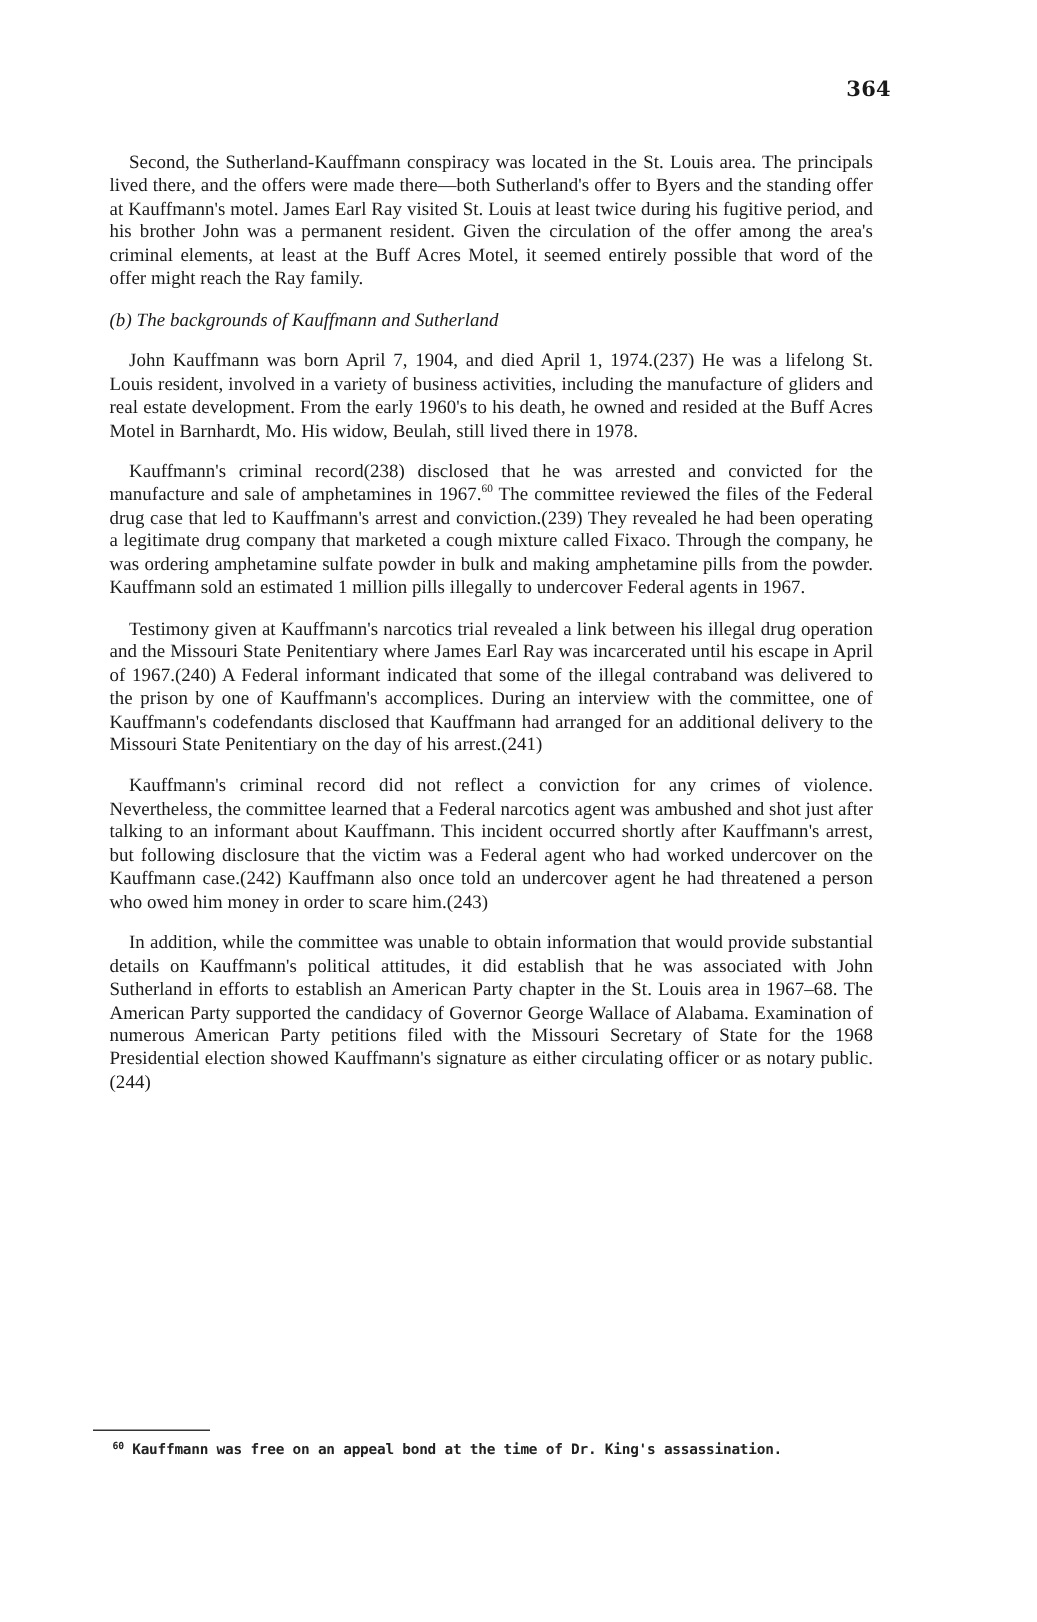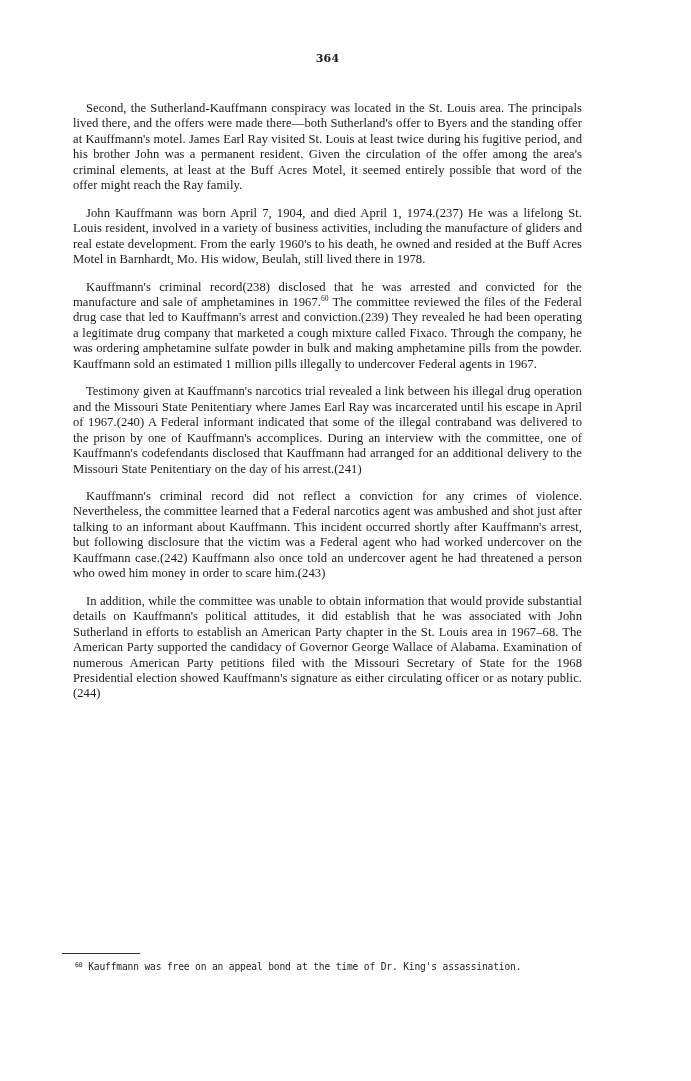--- a/index.html
+++ b/index.html
@@ -19,22 +19,22 @@
       position: absolute;
       left: 61px;
       top: 0;
       width: 533px;
     }
     .page-number {
       position: absolute;
       top: 52px;
       left: 0;
       width: 533px;
-      text-align: center;
-      font-size: 11px;
+      text-align: right;
+      font-size: 14px;
       font-weight: bold;
       letter-spacing: 0.2px;
     }
     .body-text {
       position: absolute;
       top: 89px;
       left: 0;
       width: 533px;
       font-size: 12.6px;
       line-height: 15.45px;
@@ -72,21 +72,21 @@
       height: 0;
       border-top: 1px solid #333;
     }
     .footnote {
       position: absolute;
       top: 961px;
       left: 14px;
       width: 520px;
       font-family: "DejaVu Sans Mono", "Liberation Mono", monospace;
       font-size: 9.6px;
-      font-weight: normal;
+      font-weight: bold;
       line-height: 12px;
       letter-spacing: -0.15px;
       color: #222;
       white-space: nowrap;
     }
     .footnote sup {
       font-size: 6.5px;
       vertical-align: 3px;
       line-height: 0;
     }
@@ -95,20 +95,21 @@
 <body>
 
 <div class="page">
 
   <div class="page-number">364</div>
 
   <div class="body-text">
 
     <p><span>Second, the Sutherland-Kauffmann conspiracy was located in the St. Louis area. The principals lived there, and the offers were made there—both Sutherland's offer to Byers and the standing offer at Kauffmann's motel. James Earl Ray visited St. Louis at least twice during his fugitive period, and his brother John was a permanent resident. Given the circulation of the offer among the area's criminal elements, at least at the Buff Acres Motel, it seemed entirely possible that word of the offer might reach the Ray family.</span></p>
 
+    <p class="heading"><span class="label-letter">(b)</span> <span>The backgrounds of Kauffmann and Sutherland</span></p>
 
     <p><span>John Kauffmann was born April 7, 1904, and died April 1, 1974.</span><span class="cite">(237)</span><span> He was a lifelong St. Louis resident, involved in a variety of business activities, including the manufacture of gliders and real estate development. From the early 1960's to his death, he owned and resided at the Buff Acres Motel in Barnhardt, Mo. His widow, Beulah, still lived there in 1978.</span></p>
 
     <p><span>Kauffmann's criminal record</span><span class="cite">(238)</span><span> disclosed that he was arrested and convicted for the manufacture and sale of amphetamines in 1967.</span><sup class="fnref">60</sup><span> The committee reviewed the files of the Federal drug case that led to Kauff­mann's arrest and conviction.</span><span class="cite">(239)</span><span> They revealed he had been operat­ing a legitimate drug company that marketed a cough mixture called Fixaco. Through the company, he was ordering amphetamine sulfate powder in bulk and making amphetamine pills from the powder. Kauffmann sold an estimated 1 million pills illegally to undercover Federal agents in 1967.</span></p>
 
     <p><span>Testimony given at Kauffmann's narcotics trial revealed a link be­tween his illegal drug operation and the Missouri State Penitentiary where James Earl Ray was incarcerated until his escape in April of 1967.</span><span class="cite">(240)</span><span> A Federal informant indicated that some of the illegal contraband was delivered to the prison by one of Kauffmann's accom­plices. During an interview with the committee, one of Kauff­mann's codefendants disclosed that Kauffmann had arranged for an additional delivery to the Missouri State Penitentiary on the day of his arrest.</span><span class="cite">(241)</span></p>
 
     <p><span>Kauffmann's criminal record did not reflect a conviction for any crimes of violence. Nevertheless, the committee learned that a Federal narcotics agent was ambushed and shot just after talking to an in­formant about Kauffmann. This incident occurred shortly after Kauff­mann's arrest, but following disclosure that the victim was a Federal agent who had worked undercover on the Kauffmann case.</span><span class="cite">(242)</span><span> Kauffmann also once told an undercover agent he had threatened a person who owed him money in order to scare him.</span><span class="cite">(243)</span></p>
 
     <p><span>In addition, while the committee was unable to obtain information that would provide substantial details on Kauffmann's political atti­tudes, it did establish that he was associated with John Sutherland in efforts to establish an American Party chapter in the St. Louis area in 1967–68. The American Party supported the candidacy of Governor George Wallace of Alabama. Examination of numerous American Party petitions filed with the Missouri Secretary of State for the 1968 Presidential election showed Kauffmann's signature as either circulat­ing officer or as notary public.</span><span class="cite">(244)</span></p>

